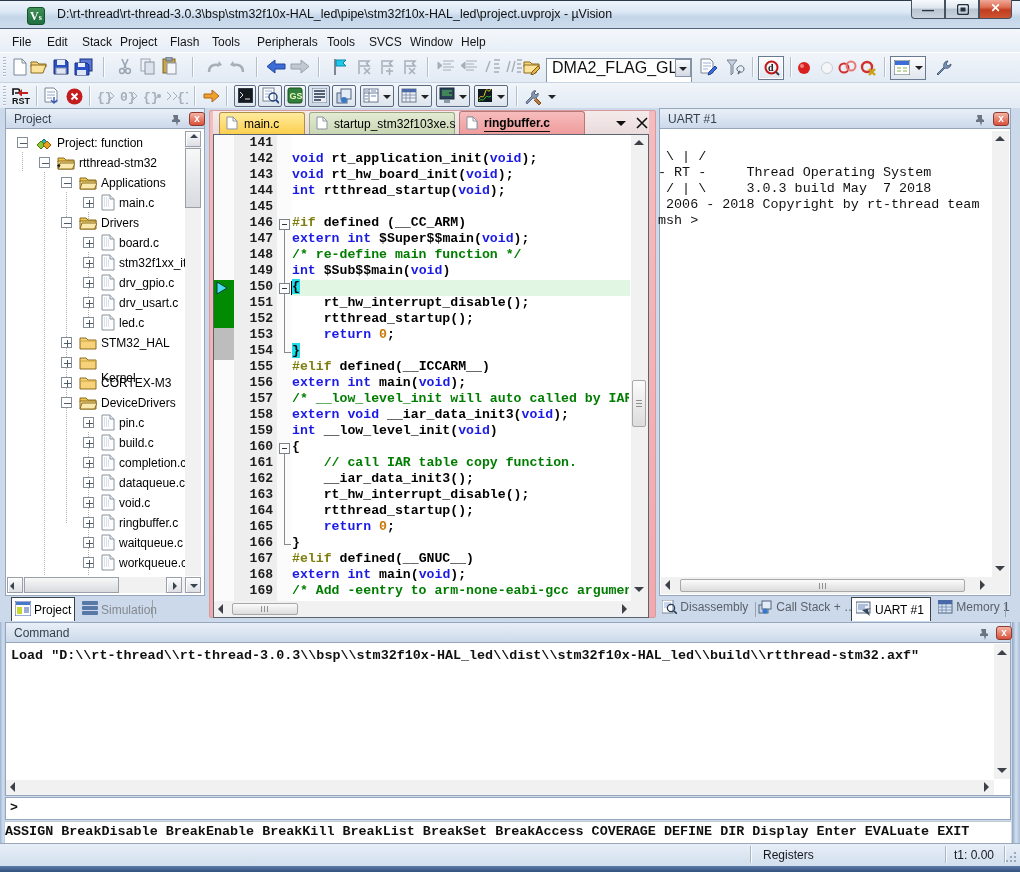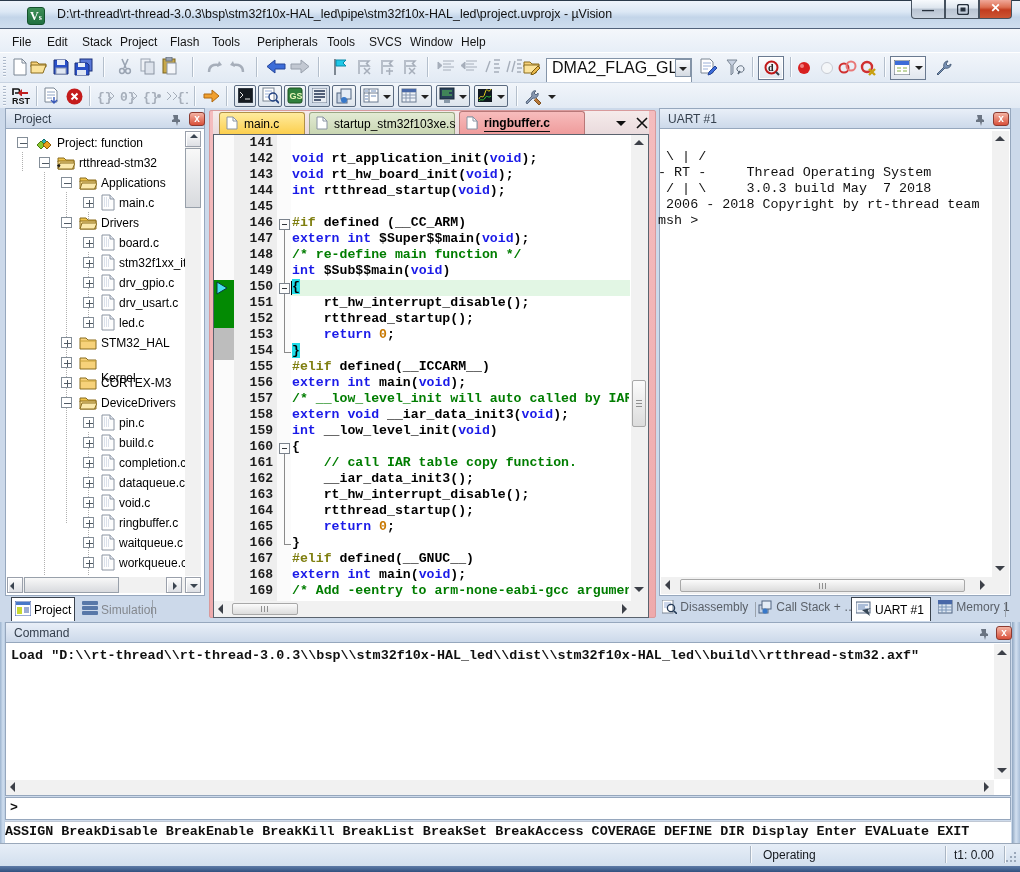--- a/index.html
+++ b/index.html
@@ -795,21 +795,21 @@
 <div class="abs ftrack" style="left:6px;top:780px;width:988px;height:15px"></div>
 <div class="abs tri l" style="left:10px;top:782px"></div>
 <div class="abs tri r" style="left:984px;top:782px"></div>
 <div class="abs" style="left:5px;top:797px;width:1006px;height:23px;background:#fff;border:1px solid #96a7bd;border-top:1px solid #96a7bd"></div>
 <div class="abs" style="left:10px;top:800px;font:bold 13.2px 'Liberation Mono',monospace;color:#101010">&gt;</div>
 <div class="abs" style="left:5px;top:821px;width:1006px;height:22px;background:#fff;border-top:1px solid #c0c8d4"></div>
 <div class="abs" style="left:5px;top:824px;font:bold 13.4px 'Liberation Mono',monospace;color:#101010;white-space:pre">ASSIGN BreakDisable BreakEnable BreakKill BreakList BreakSet BreakAccess COVERAGE DEFINE DIR Display Enter EVALuate EXIT</div>
 
 <div class="abs" style="left:0;top:843px;width:1020px;height:23px;background:linear-gradient(#e7eef7,#d2dfee);border-top:1px solid #9aa8ba"></div>
 <div class="abs" style="left:750px;top:846px;width:1px;height:17px;background:#aab6c4;box-shadow:1px 0 0 #f8fafc"></div>
-<span class="abs" style="left:763px;top:848px;font-size:12px;color:#14181e">Operating</span>
+<span class="abs" style="left:763px;top:848px;font-size:12px;color:#14181e">Registers</span>
 <div class="abs" style="left:945px;top:846px;width:1px;height:17px;background:#aab6c4;box-shadow:1px 0 0 #f8fafc"></div>
 <span class="abs" style="left:954px;top:848px;font-size:12px;color:#14181e">t1: 0.00</span>
 <div class="abs" style="left:1004px;top:846px;width:1px;height:17px;background:#aab6c4;box-shadow:1px 0 0 #f8fafc"></div>
 <svg class="abs" style="left:1006px;top:852px" width="12" height="12">
     <g fill="#9aa8ba">
       <rect x="8" y="0" width="2" height="2"></rect>
       <rect x="8" y="4" width="2" height="2"></rect>
       <rect x="8" y="8" width="2" height="2"></rect>
       <rect x="4" y="4" width="2" height="2"></rect>
       <rect x="4" y="8" width="2" height="2"></rect>

